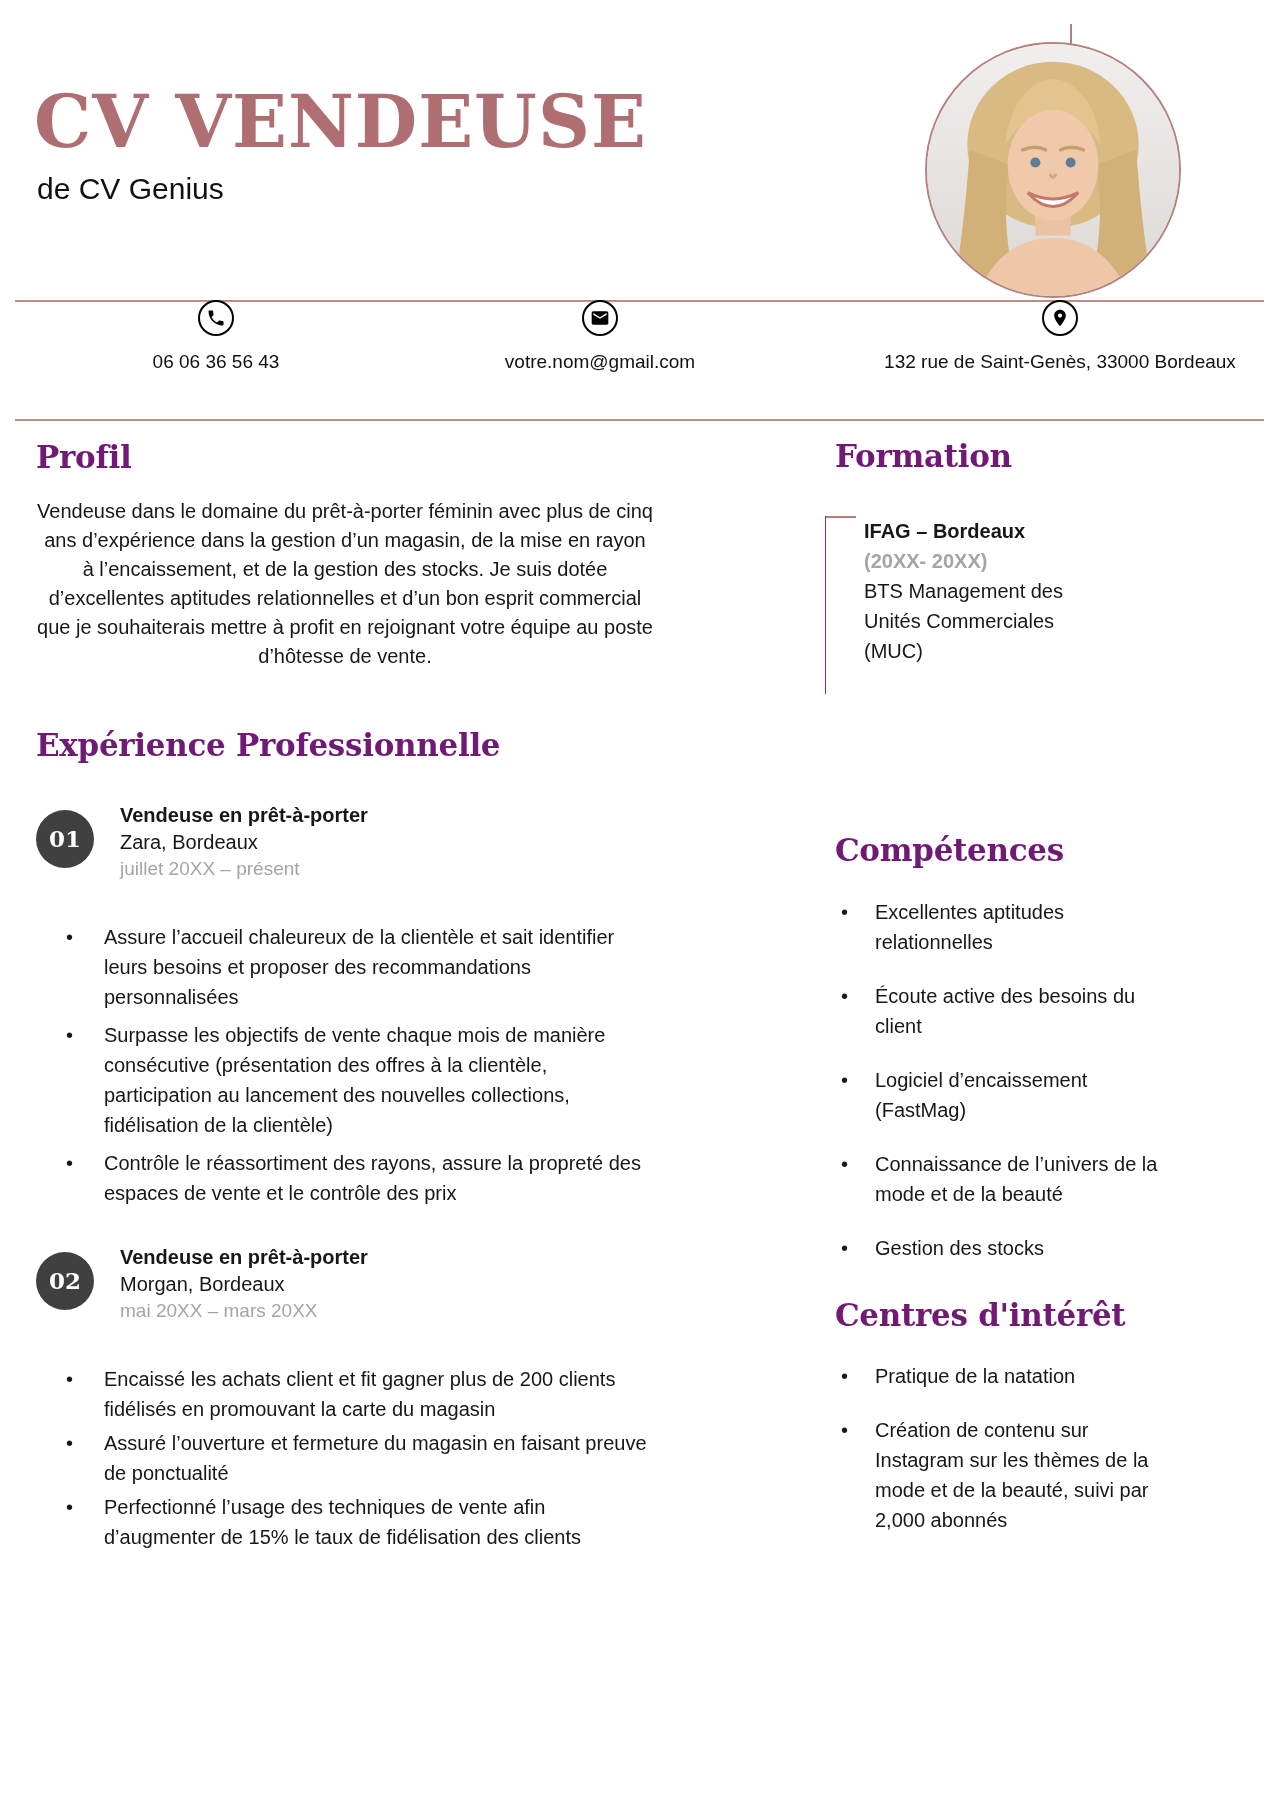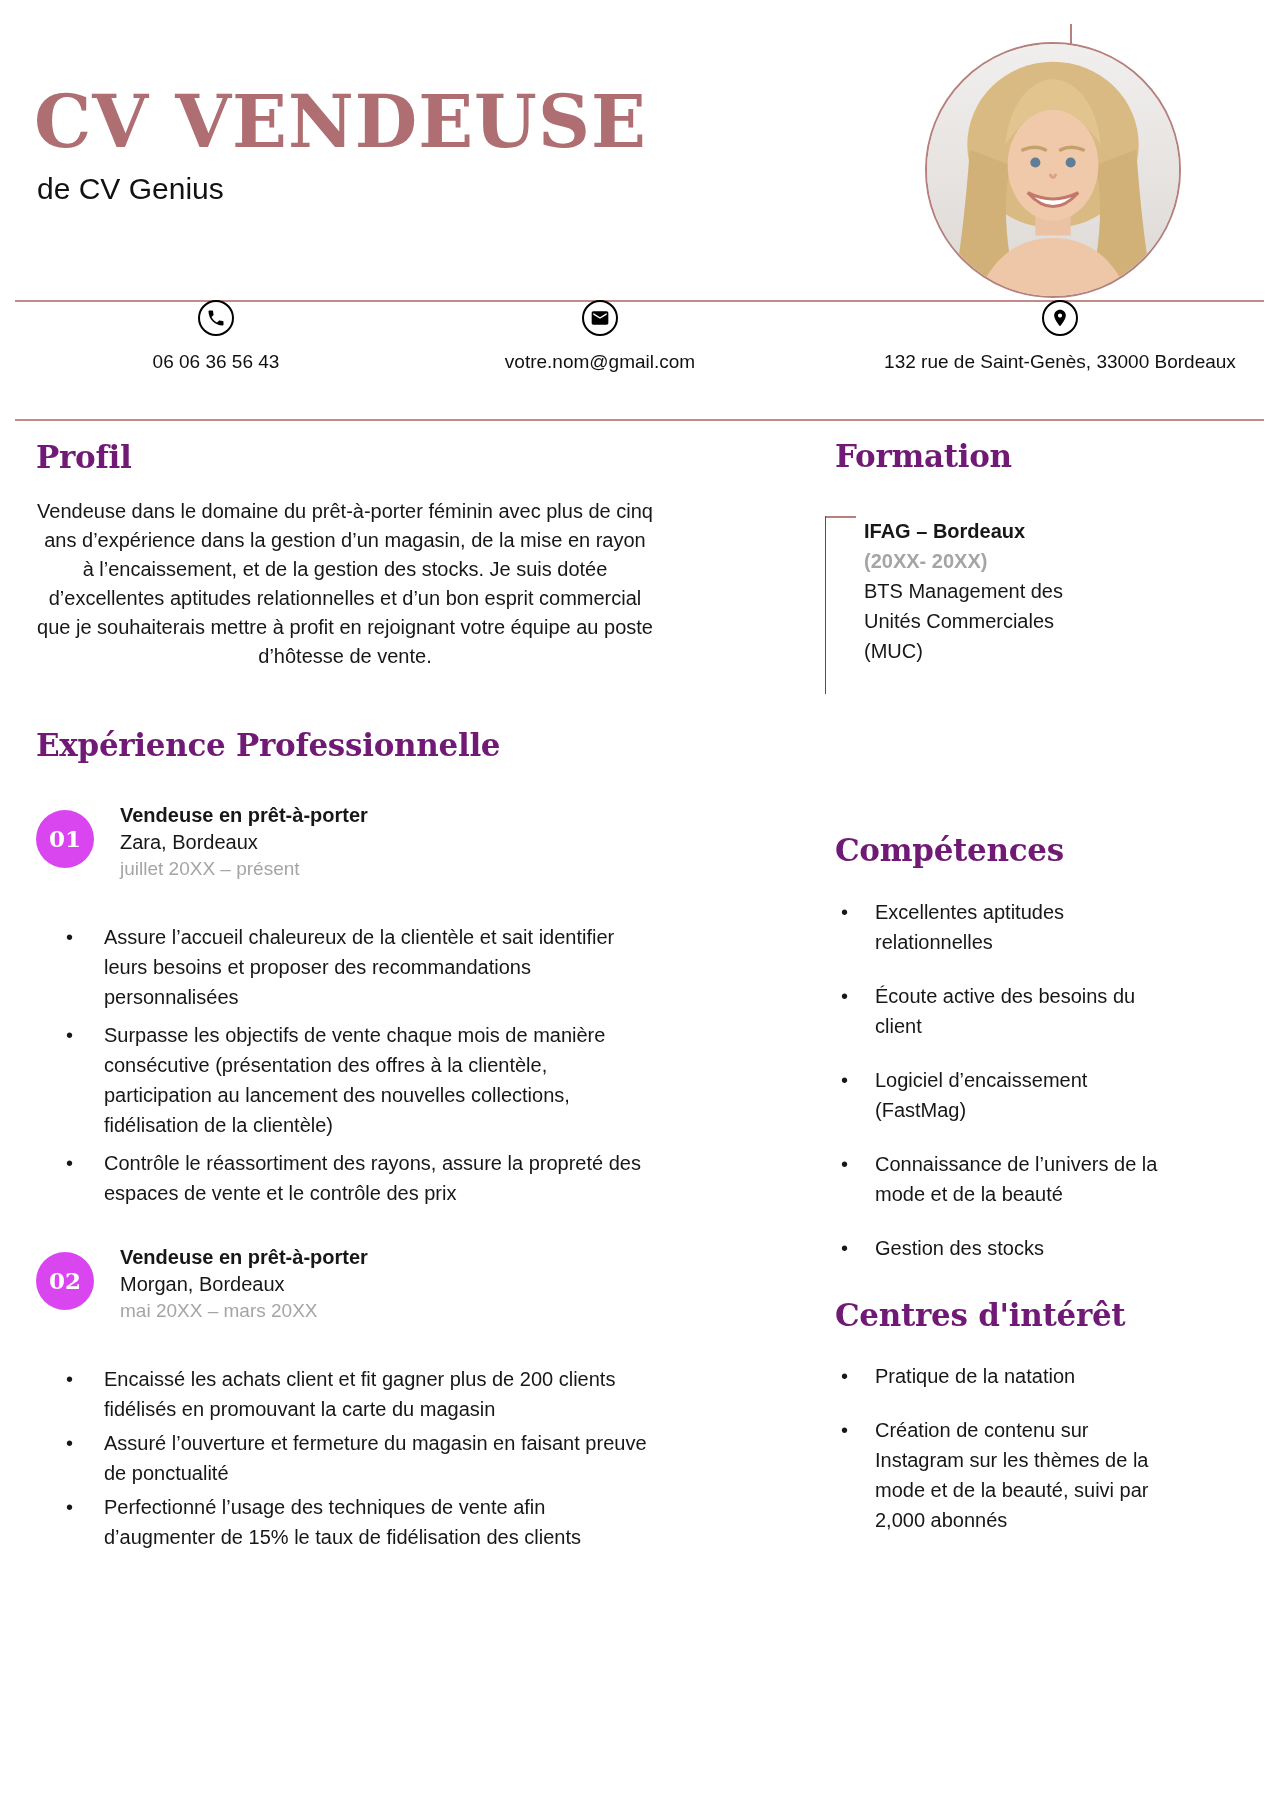--- a/index.html
+++ b/index.html
@@ -41,21 +41,21 @@
     letter-spacing:-0.3px; color:#701a75; margin:0; line-height:1.3;
   }
   
   .left-col { position:absolute; left:36px; top:425px; width:648px; }
   .left-col .h-profil { margin-top:12px; }
   .profil-text { margin:20px 0 0 0; width:618px; font-size:20px; line-height:29px;text-align:center; }
   .left-col .h-exp { margin-top:54px; }
   .job-header { display:flex; margin-top:36px; }
   .job-badge {
     flex:0 0 auto; width:58px; height:58px; margin-top:8px; border-radius:50%;
-    background:#d946ef; color:#fff; font-family:"DejaVu Serif", serif;
+    background:#404040; color:#fff; font-family:"DejaVu Serif", serif;
     font-weight:bold; font-size:23px;
     display:flex; align-items:center; justify-content:center;
   }
   .job-info { margin-left:26px; }
   .job-title { font-size:20px; font-weight:bold; line-height:27px; }
   .job-company { font-size:20px; line-height:27px; }
   .job-dates { font-size:19px; line-height:26px; color:#a5a5a5; }
   ul.bullets { list-style:none; margin:40px 0 0 0; padding:0; width:616px; }
   ul.bullets li {
     position:relative; padding-left:68px; font-size:20px; line-height:30px; margin-bottom:8px;

